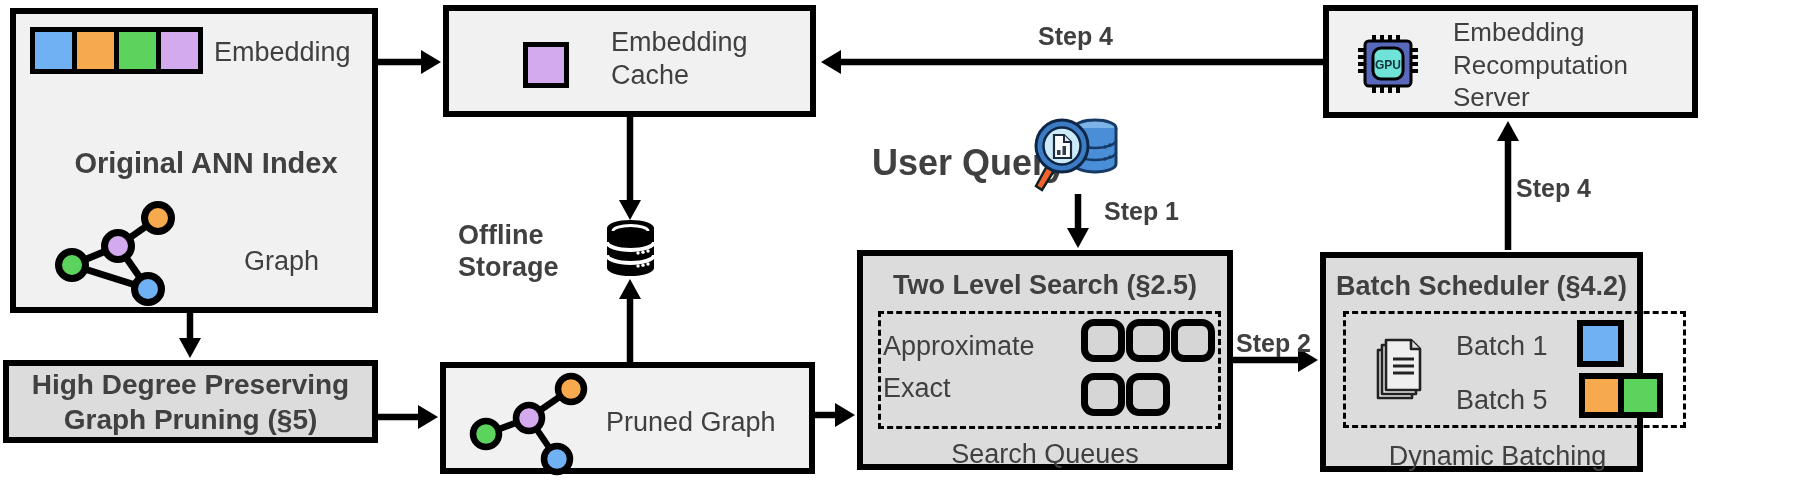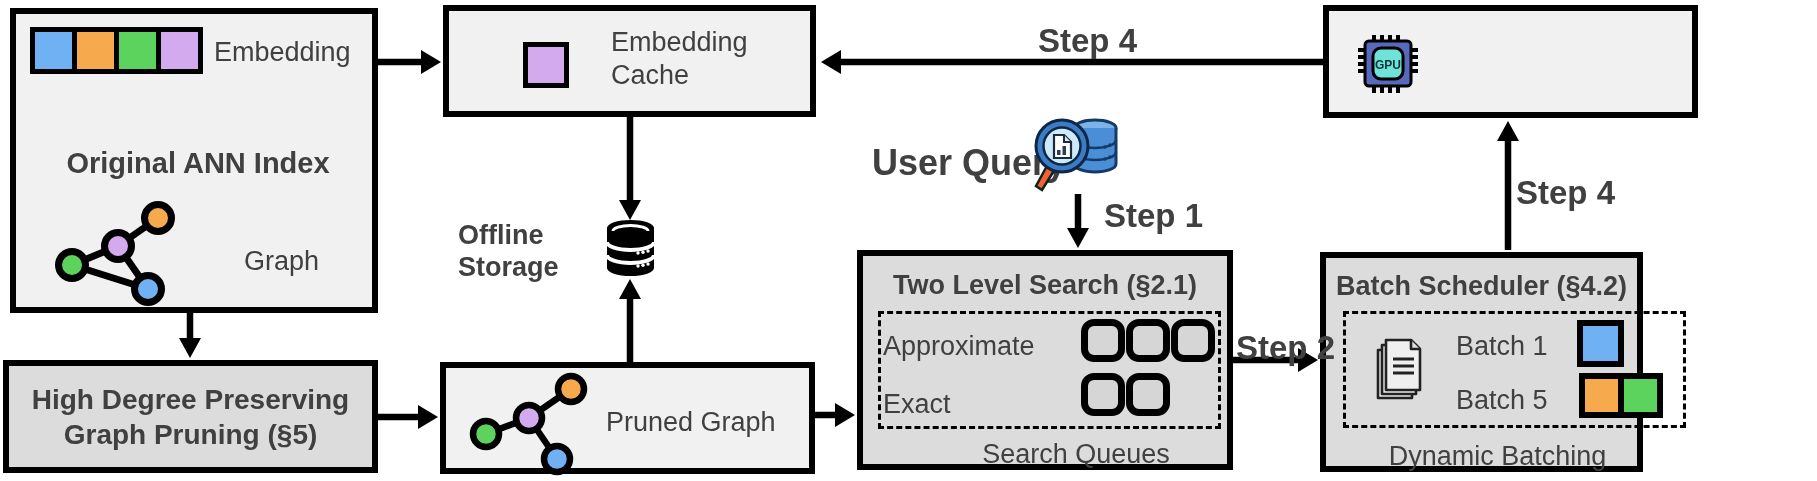--- a/index.html
+++ b/index.html
@@ -5,21 +5,21 @@
   html,body{margin:0;padding:0;background:#fff;}
   .canvas{position:relative;width:1817px;height:481px;background:#ffffff;
           font-family:"Liberation Sans",sans-serif;color:#404040;overflow:hidden;}
   .box{position:absolute;border:6px solid #000;box-sizing:border-box;}
   .light{background:#f1f1f1;}
   .dark{background:#dcdcdc;}
   .lbl{position:absolute;font-size:27px;line-height:1.22;white-space:pre-line;}
   .bold{font-weight:bold;}
   .center{text-align:center;}
   .right{text-align:left;}
-  .steplbl{position:absolute;font-size:33px;font-weight:bold;}
+  .steplbl{position:absolute;font-size:25px;font-weight:bold;}
   .dashed{position:absolute;border:3px dashed #000;box-sizing:border-box;}
   .estrip{position:absolute;display:flex;gap:5px;background:#000;padding:5px;}
   .ecell{width:37px;height:37px;}
   .sq{box-sizing:border-box;border:6px solid #000;}
   .pair{display:flex;position:absolute;}
   .pair .sq + .sq{margin-left:-6px;}
   .slotrow{position:absolute;display:flex;gap:1px;}
   .slot{width:44px;height:43px;box-sizing:border-box;border:7px solid #000;
         border-radius:13px;background:#d6d6d6;}
   .overlay{position:absolute;left:0;top:0;pointer-events:none;}
@@ -76,21 +76,21 @@
   </svg>
 
   <div class="box light" style="left:10px;top:8px;width:368px;height:305px;">
     <div class="estrip" style="left:14px;top:13px;">
       <div class="ecell" style="background: rgb(111, 177, 242);"></div>
       <div class="ecell" style="background: rgb(247, 169, 78);"></div>
       <div class="ecell" style="background: rgb(92, 211, 92);"></div>
       <div class="ecell" style="background: rgb(212, 170, 239);"></div>
     </div>
     <div class="lbl" style="left:198px;top:22px;">Embedding</div>
-    <div class="lbl bold center" style="left:4px;top:132px;width:100%;font-size:29px;">Original ANN Index</div>
+    <div class="lbl bold center" style="left:12px;top:132px;width:100%;font-size:29px;">Original ANN Index</div>
     <svg style="position:absolute;left:36px;top:178px;" width="132" height="124" viewBox="0 0 132 124">
       <g stroke="#000" stroke-width="7">
         <line x1="106" y1="26" x2="66" y2="54"></line>
         <line x1="66" y1="54" x2="20" y2="73"></line>
         <line x1="66" y1="54" x2="96" y2="97"></line>
         <line x1="20" y1="73" x2="96" y2="97"></line>
         <circle cx="106" cy="26" r="13.5" fill="#f7a94e"></circle>
         <circle cx="66" cy="54" r="13.5" fill="#d4aaef"></circle>
         <circle cx="20" cy="73" r="13.5" fill="#5cd35c"></circle>
         <circle cx="96" cy="97" r="13.5" fill="#6fb1f2"></circle>
@@ -121,20 +121,21 @@
           <rect x="0" y="36" width="9" height="4"></rect>
         <rect x="51" y="15" width="9" height="4"></rect>
           <rect x="51" y="22" width="9" height="4"></rect>
         <rect x="51" y="29" width="9" height="4"></rect>
           <rect x="51" y="36" width="9" height="4"></rect>
       </g>
       <rect x="7" y="8" width="46" height="45" rx="4" stroke="#000" stroke-width="3" fill="#5868bb"></rect>
       <rect x="15" y="15" width="30" height="31" rx="8" stroke="#000" stroke-width="3" fill="#70e3d9"></rect>
       <text x="30" y="35.5" text-anchor="middle" font-size="12" font-weight="bold" fill="#10333c">GPU</text>
     </svg>
+    <div class="lbl" style="left:124px;top:5px;width:220px;font-size:26px;line-height:1.25;">Embedding Recomputation Server</div>
   </div>
 
   <div class="lbl bold right" style="left:458px;top:219px;width:136px;line-height:1.2;">Offline Storage</div>
   <svg style="position:absolute;left:604px;top:219px;" width="53" height="58" viewBox="0 0 53 58">
     <path d="M3,9 a23.5,8 0 0 1 47,0 V49 a23.5,8 0 0 1 -47,0 Z" fill="#000"></path>
     <path d="M9,12 a17.5,5.5 0 0 1 35,0" fill="none" stroke="#fff" stroke-width="3"></path>
     <path d="M3,23 a23.5,8 0 0 0 47,0" fill="none" stroke="#fff" stroke-width="4"></path>
     <path d="M3,36 a23.5,8 0 0 0 47,0" fill="none" stroke="#fff" stroke-width="4"></path>
     <g fill="#fff">
       <circle cx="34" cy="34" r="1.7"></circle>
@@ -161,34 +162,34 @@
     <polygon points="14,54 2,76 8,80 21,59" stroke="#122" stroke-width="2.5" fill="#f2632f"></polygon>
     <circle cx="28" cy="36" r="26" stroke="#0f2746" stroke-width="3" fill="#3c7cc4"></circle>
     <circle cx="28" cy="36" r="18.5" stroke="#0f2746" stroke-width="2.5" fill="#cdeaf9"></circle>
     <path d="M20,25 h10 l7,7 v16 h-17 z" fill="#fff" stroke="#1a2b3d" stroke-width="2.2"></path>
     <path d="M30,25 v7 h7" fill="#d8e8f2" stroke="#1a2b3d" stroke-width="2"></path>
     <rect x="23" y="40" width="3.5" height="5" fill="#2c3e50"></rect>
     <rect x="28.5" y="36" width="3.5" height="9" fill="#2c3e50"></rect>
   </svg>
 
   <div class="box dark" style="left:857px;top:250px;width:376px;height:220px;">
-    <div class="lbl bold center" style="left:0;top:13px;width:100%;">Two Level Search (§2.1)</div>
+    <div class="lbl bold center" style="left:0;top:13px;width:100%;">Two Level Search (§2.5)</div>
     <div class="dashed" style="left:15px;top:55px;width:343px;height:118px;"></div>
     <div class="lbl right" style="left:20px;top:74px;width:190px;">Approximate</div>
     <div class="slotrow" style="left:218px;top:63px;">
       <div class="slot"></div>
       <div class="slot"></div>
       <div class="slot"></div>
     </div>
-    <div class="lbl right" style="left:20px;top:132px;width:190px;">Exact</div>
+    <div class="lbl right" style="left:20px;top:116px;width:190px;">Exact</div>
     <div class="slotrow" style="left:218px;top:117px;">
       <div class="slot"></div>
       <div class="slot"></div>
     </div>
-    <div class="lbl center" style="left:16px;top:182px;width:100%;padding-left:15px;">Search Queues</div>
+    <div class="lbl center" style="left:0;top:182px;width:100%;">Search Queues</div>
   </div>
 
   <div class="box dark" style="left:1320px;top:252px;width:323px;height:220px;">
     <div class="lbl bold center" style="left:0;top:12px;width:100%;">Batch Scheduler (§4.2)</div>
     <div class="dashed" style="left:17px;top:53px;width:343px;height:117px;"></div>
     <svg style="position:absolute;left:48px;top:78px;" width="50" height="66" viewBox="0 0 50 66">
       <g fill="#e9e9e9" stroke="#222" stroke-width="2.6" stroke-linejoin="round">
         <path d="M4,14 H38 V62 H4 Z"></path>
         <path d="M8,9 H42 V58 H8 Z"></path>
         <path d="M12,4 H37 L46,13 V54 H12 Z" fill="#efefef"></path>
@@ -203,21 +204,21 @@
     <div class="lbl right" style="left:130px;top:72px;width:106px;">Batch 1</div>
     <div class="sq" style="position: absolute; left: 251px; top: 62px; width: 47px; height: 47px; background: rgb(111, 177, 242);"></div>
     <div class="lbl right" style="left:130px;top:126px;width:106px;">Batch 5</div>
     <div class="pair" style="left:253px;top:115px;">
       <div class="sq" style="width: 45px; height: 45px; background: rgb(247, 169, 78);"></div>
       <div class="sq" style="width: 45px; height: 45px; background: rgb(92, 211, 92);"></div>
     </div>
     <div class="lbl center" style="left:0;top:182px;width:100%;padding-left:16px;">Dynamic Batching</div>
   </div>
 
-  <div class="box dark" style="left:3px;top:360px;width:375px;height:113px;display:flex;align-items:center;justify-content:center;">
+  <div class="box dark" style="left:3px;top:360px;width:375px;height:83px;display:flex;align-items:center;justify-content:center;">
     <div class="bold center" style="font-size:28px;line-height:1.25;width:330px;">High Degree Preserving Graph Pruning (§5)</div>
   </div>
 
   <div class="box light" style="left:440px;top:362px;width:375px;height:112px;">
     <svg style="position:absolute;left:20px;top:2px;" width="150" height="106" viewBox="0 0 150 106">
       <g stroke="#000" stroke-width="6.5">
         <line x1="105" y1="19" x2="63" y2="48"></line>
         <line x1="63" y1="48" x2="20" y2="64"></line>
         <line x1="63" y1="48" x2="91" y2="89"></line>
         <circle cx="105" cy="19" r="13" fill="#f7a94e"></circle>

